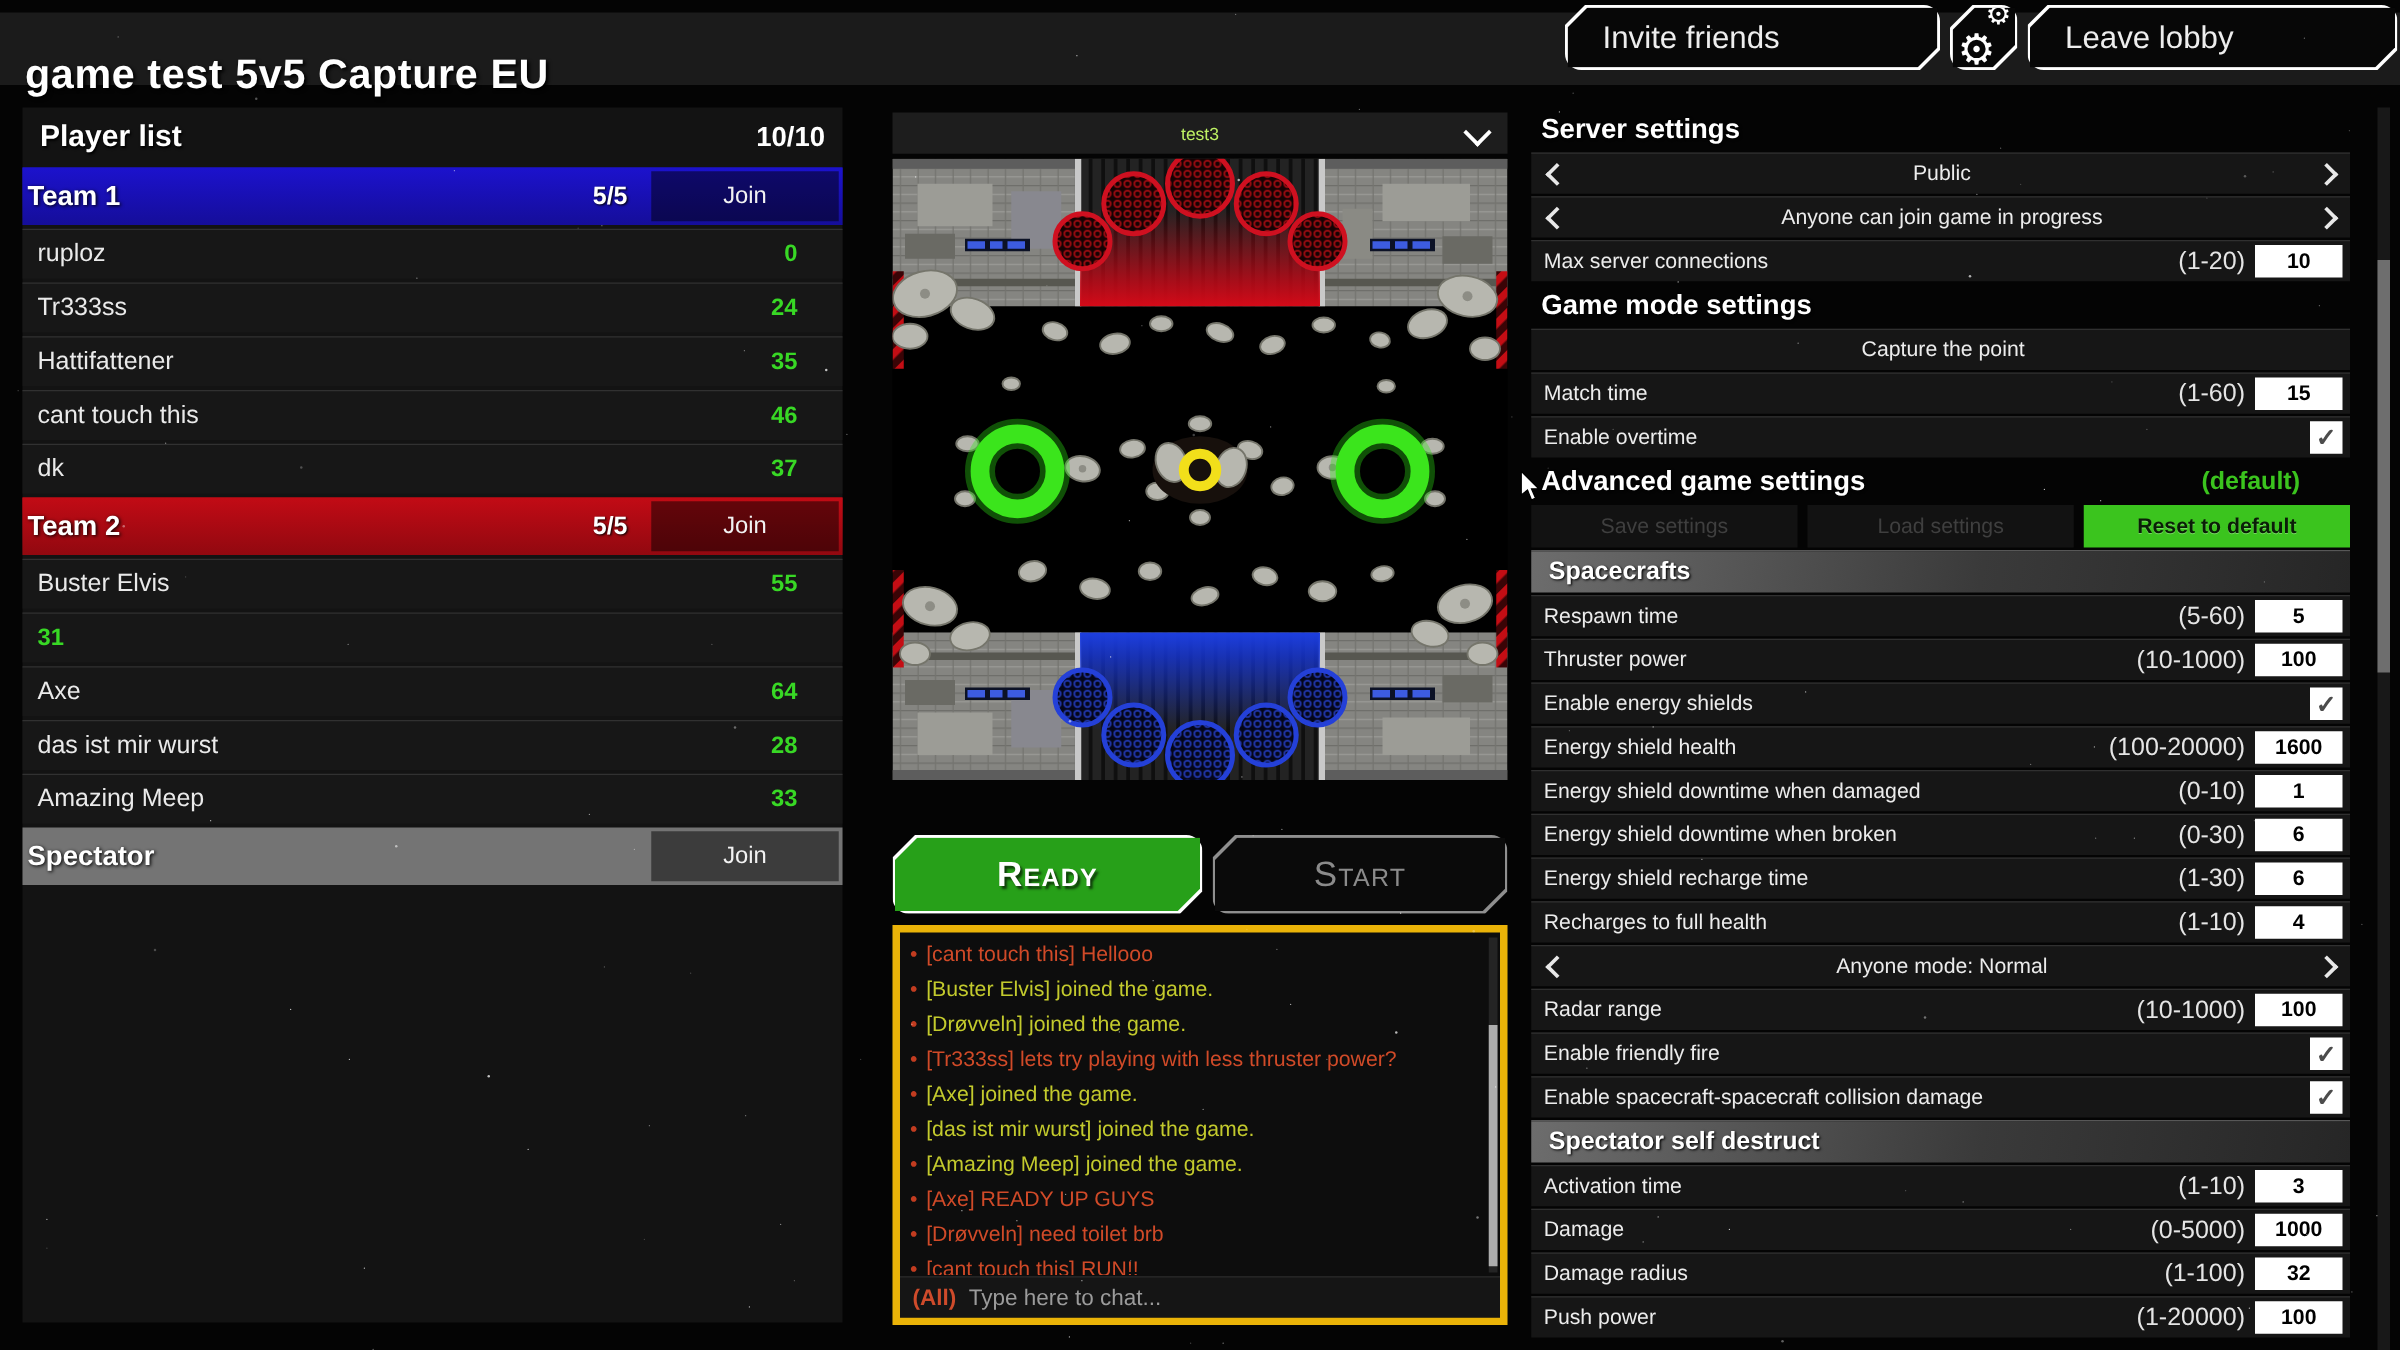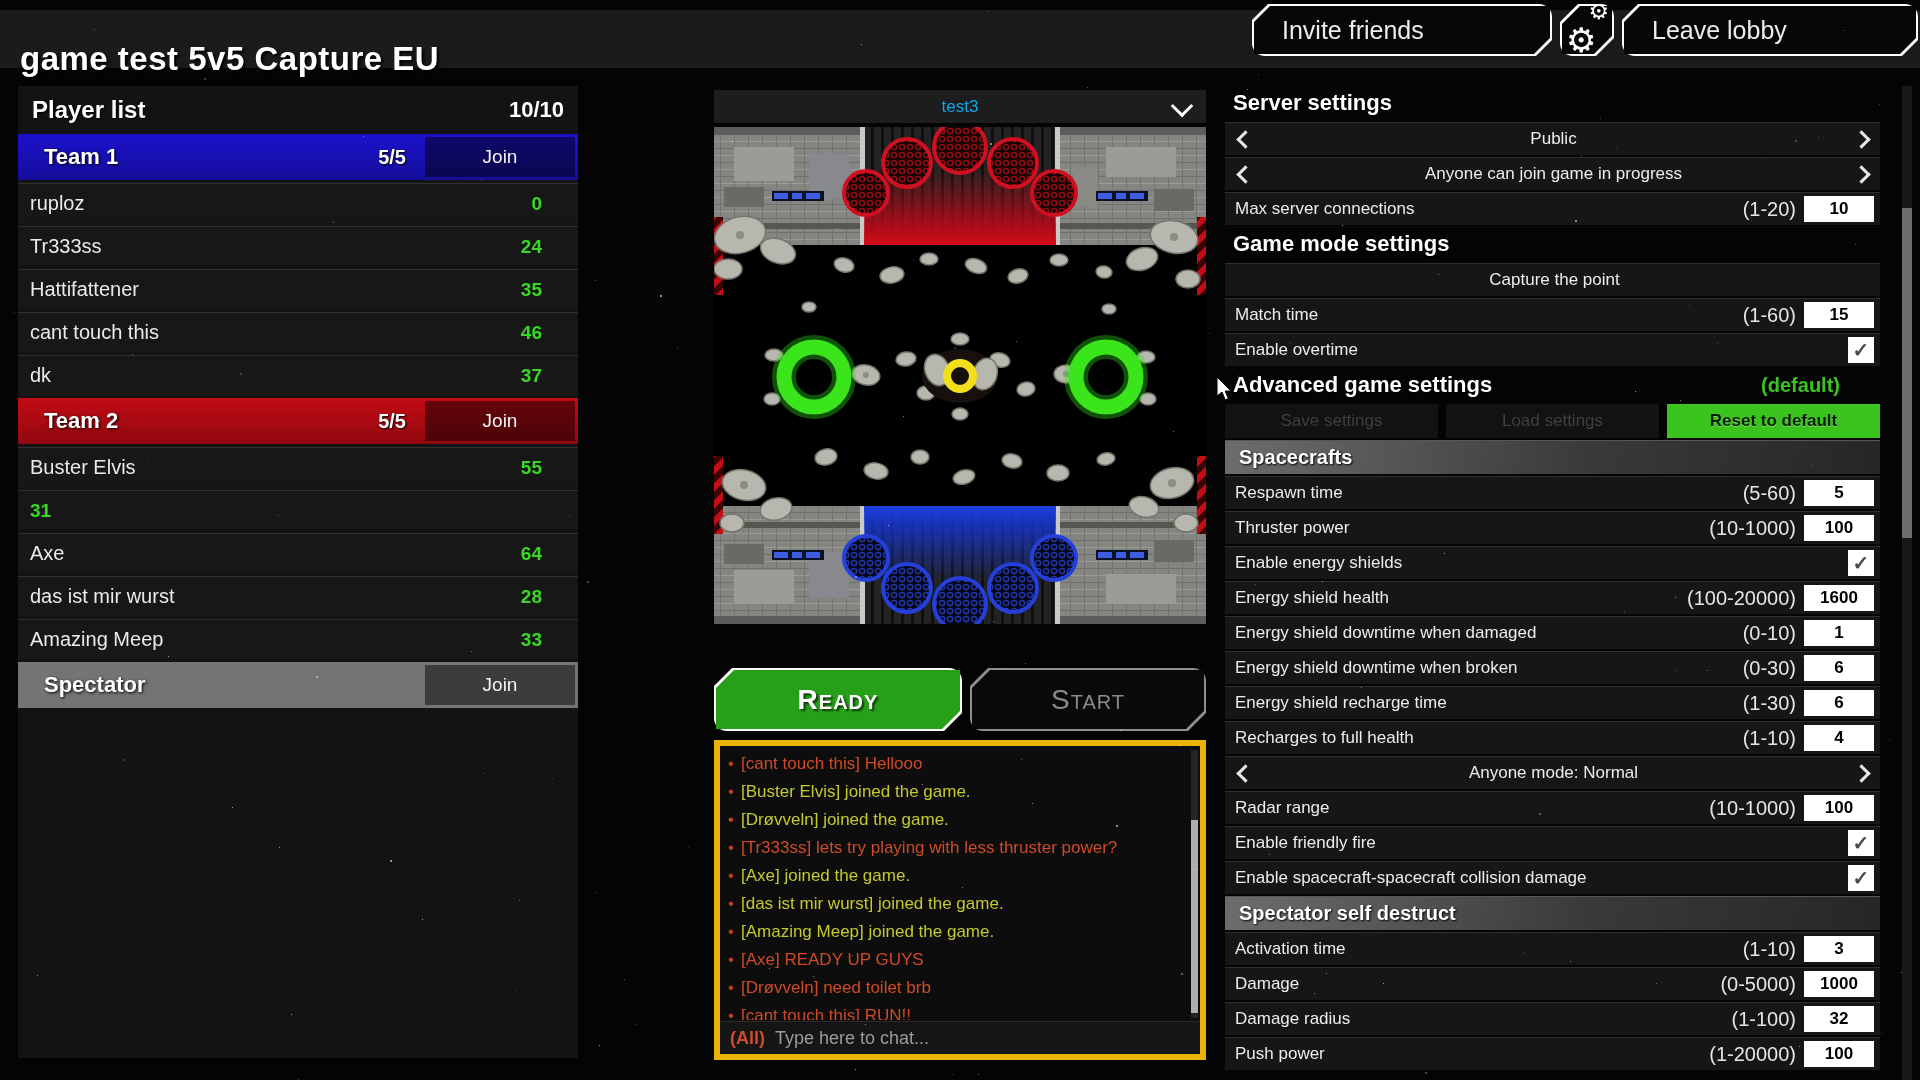--- a/index.html
+++ b/index.html
@@ -18,37 +18,37 @@
                  calc(100% - var(--cut,16px)) 100%,0 100%,0 var(--cut,16px));}
   .cham-in{position:absolute;inset:2px;background:#070707;display:flex;align-items:center;
            justify-content:center;font-size:25px;color:#ededed;}
   .btn-invite{width:300px;height:52px;}
   .btn-invite .cham-in,.btn-leave .cham-in{justify-content:flex-start;padding-left:28px;box-sizing:border-box;}
   .btn-gear{width:54px;height:52px;--cut:18px;}
   .btn-leave{width:296px;height:52px;}
   .gear-big{position:absolute;left:4px;bottom:-6px;font-size:34px;color:#fff;}
   .gear-small{position:absolute;right:3px;top:-8px;font-size:23px;color:#fff;}
   
-  #player-panel{position:absolute;left:18px;top:86px;width:560px;bottom:22px;background:#131313;z-index:3;}
+  #player-panel{position:absolute;left:18px;top:86px;width:656px;bottom:22px;background:#131313;z-index:3;}
   #pl-header{height:48px;display:flex;align-items:center;justify-content:space-between;padding:0 14px;}
   #pl-header .t{font-size:24px;font-weight:bold;color:#fff;text-shadow:1px 1px 2px #000;}
   #pl-header .c{font-size:22px;font-weight:bold;color:#fff;}
   .team-row{position:relative;height:46px;margin-bottom:3px;display:flex;align-items:center;
-            padding-left:26px;box-sizing:border-box;}
+            padding-left:4px;box-sizing:border-box;}
   .team-row .tname{font-size:22px;font-weight:bold;color:#fff;text-shadow:1px 1px 3px #000;flex:1;}
   .team-row .slots{font-size:20px;font-weight:bold;color:#fff;margin-right:172px;text-shadow:1px 1px 2px #000;}
   .join-btn{position:absolute;right:3px;top:3px;bottom:3px;width:150px;background:rgba(0,0,0,0.48);
             display:flex;align-items:center;justify-content:center;font-size:19px;color:#f2f2f2;cursor:pointer;}
   .player-row{height:40px;margin-bottom:3px;background:#171717;border-top:1px solid #313131;
               display:flex;align-items:center;padding:0 36px 0 12px;box-sizing:border-box;}
   .player-row .pname{flex:1;font-size:20px;color:#eaeaea;}
   .player-row .score{font-size:19px;font-weight:bold;color:#38d825;}
   
   #map-select{position:absolute;left:714px;top:90px;width:492px;height:33px;background:#1d1d1d;
-              display:flex;align-items:center;justify-content:center;font-size:17px;color:#0ea5e9;
+              display:flex;align-items:center;justify-content:center;font-size:14px;color:#bef264;
               z-index:3;cursor:pointer;}
   .chev-down{position:absolute;right:16px;top:8px;width:13px;height:13px;border-right:3px solid #fff;
              border-bottom:3px solid #fff;transform:rotate(45deg);}
   #map-preview{position:absolute;left:714px;top:127px;width:492px;height:497px;z-index:3;background:#000;}
   #ready-start{position:absolute;left:714px;top:668px;width:492px;height:63px;display:flex;gap:8px;z-index:3;}
   .btn-ready{width:248px;height:63px;--cut:18px;}
   .btn-ready .cham-in{background:#27a019;font-variant:small-caps;font-size:28px;font-weight:bold;
                       color:#fff;letter-spacing:1px;text-shadow:2px 2px 2px rgba(0,0,0,.65);}
   .btn-start{width:236px;height:63px;--cut:18px;background:#8f8f8f;}
   .btn-start .cham-in{background:#0a0a0a;font-variant:small-caps;font-size:28px;color:#8b8b8b;letter-spacing:1px;}

